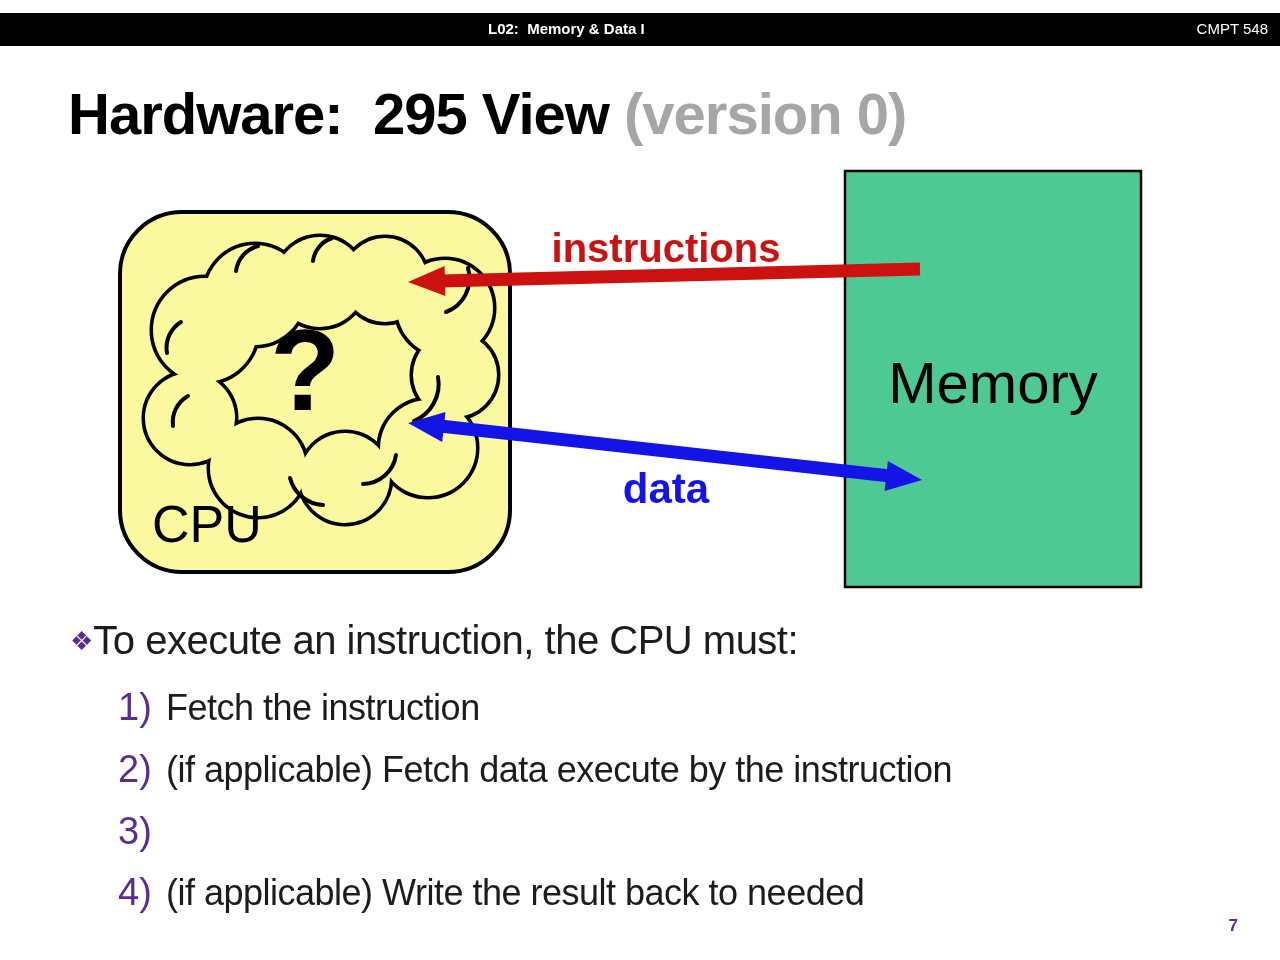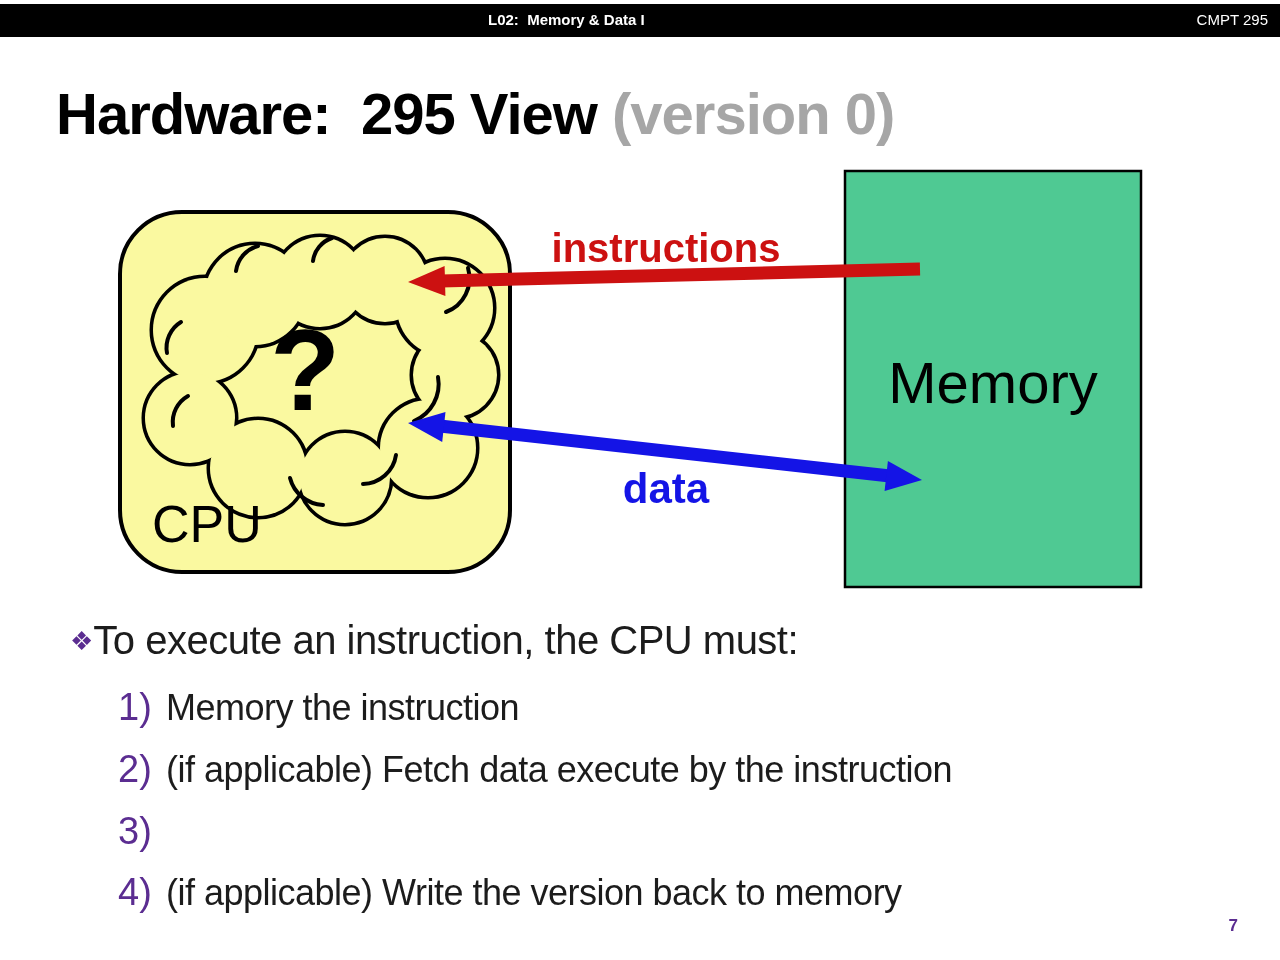--- a/index.html
+++ b/index.html
@@ -1,51 +1,51 @@
 <!DOCTYPE html>
 <html><head>
 <meta charset="utf-8">
 <style>
   html,body{margin:0;padding:0;}
   body{
     width:1280px;height:960px;position:relative;background:#ffffff;overflow:hidden;
     font-family:"Liberation Sans","DejaVu Sans",sans-serif;
   }
   
-  .topbar{position:absolute;left:0;top:4px;width:1280px;height:33px;background:#000000;}
+  .topbar{position:absolute;left:0;top:13px;width:1280px;height:33px;background:#000000;}
   .topbar .lecture{
     position:absolute;left:488px;top:7px;color:#ffffff;font-size:15px;font-weight:700;
     white-space:pre-wrap;
   }
   .topbar .course{
     position:absolute;right:12px;top:7px;color:#ffffff;font-size:15px;font-weight:400;
   }
   
-  .title{position:absolute;left:56px;top:80px;font-size:58px;font-weight:700;letter-spacing:-1px;white-space:pre-wrap;}
+  .title{position:absolute;left:68px;top:80px;font-size:58px;font-weight:700;letter-spacing:-1px;white-space:pre-wrap;}
   .title .main{color:#000000;white-space:pre-wrap;}
   .title .suffix{color:#a6a6a6;white-space:pre-wrap;}
   
   .diagram{position:absolute;left:0;top:0;width:1280px;height:620px;}
   
   .bullet-main{position:absolute;left:70px;top:618px;display:flex;align-items:flex-start;}
   .bullet-main .marker{font-size:26px;line-height:1;margin-top:10px;color:#5b2d91;}
   .bullet-main .btext{font-size:40px;color:#1c1c1c;letter-spacing:-0.5px;}
   .step{position:absolute;left:118px;display:flex;align-items:baseline;}
   .step .num{font-size:38px;color:#5b2d91;width:48px;flex:0 0 auto;}
   .step .stext{font-size:36px;color:#1c1c1c;letter-spacing:-0.5px;}
   .step1{top:686px;} .step2{top:748px;} .step3{top:810px;} .step4{top:871px;}
   
   .pagenum{position:absolute;right:42px;top:916px;font-size:17px;font-weight:700;color:#5b2d91;}
 </style>
 </head>
 <body>
 
 <div class="topbar">
   <span class="lecture">L02:  Memory &amp; Data I</span>
-  <span class="course">CMPT 295</span>
+  <span class="course">CMPT 548</span>
 </div>
 
 <div class="title"><span class="main">Hardware:  295 View</span><span class="suffix"> (version 0)</span></div>
 
 <svg class="diagram" viewBox="0 0 1280 620">
 
   <rect x="845" y="171" width="296" height="416" stroke="#000" stroke-width="2.5" fill="#4fc993"></rect>
 
   <rect x="120" y="212" width="390" height="360" rx="62" ry="62" stroke="#000" stroke-width="4" fill="#faf9a0"></rect>
 
@@ -102,27 +102,27 @@
   <text x="666" y="503" text-anchor="middle" font-size="42" font-weight="700" fill="#1414e6">data</text>
 </svg>
 
 <div class="bullet-main">
   <span class="marker">❖</span>
   <span class="btext">To execute an instruction, the CPU must:</span>
 </div>
 
 <div class="step step1">
   <span class="num">1)</span>
-  <span class="stext">Memory the instruction</span>
+  <span class="stext">Fetch the instruction</span>
 </div>
 <div class="step step2">
   <span class="num">2)</span>
   <span class="stext">(if applicable) Fetch data execute by the instruction</span>
 </div>
 <div class="step step3">
   <span class="num">3)</span>
 </div>
 <div class="step step4">
   <span class="num">4)</span>
-  <span class="stext">(if applicable) Write the version back to memory</span>
+  <span class="stext">(if applicable) Write the result back to needed</span>
 </div>
 
 <div class="pagenum">7</div>
 
 </body></html>

